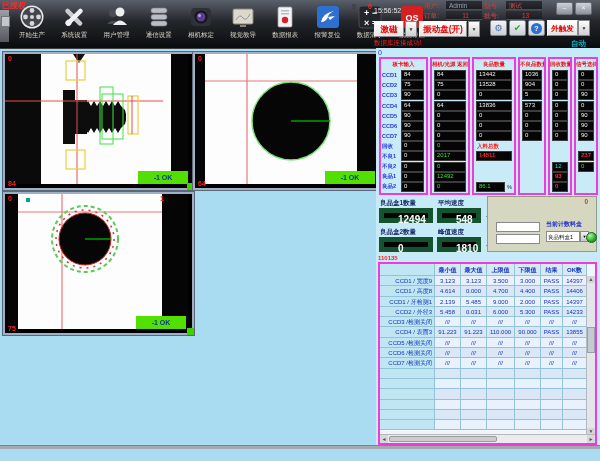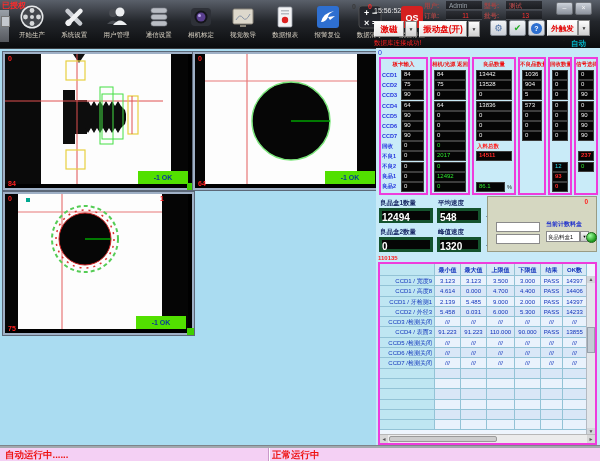--- a/index.html
+++ b/index.html
@@ -56,22 +56,22 @@
   .gbody{flex:1;display:flex;flex-direction:column;padding-bottom:1px;}
   .prow{flex:1;display:flex;align-items:center;}
   .plabel{flex:none;width:17px;font-size:5.5px;font-weight:bold;color:#2233dd;padding-left:1px;white-space:nowrap;}
   .pbox{flex:1;height:8px;background:#050505;border:1px solid #3c3c3c;color:#f0f0f0;
     font-size:6px;line-height:7px;padding-left:2px;margin:0 2px;overflow:hidden;white-space:nowrap;}
   .pbox.green{color:#2ee42e}.pbox.red{color:#ff2a2a;font-weight:bold}.pbox.cyan{color:#2ed8e8}
   .intake-label{font-size:5.5px;color:#ff2020;font-weight:bold;padding-left:3px;white-space:nowrap;}
   .punit{flex:none;font-size:5.5px;color:#222;margin-right:2px;}
   
   .spd-label{position:absolute;font-size:6.5px;font-weight:bold;color:#1b2a66;white-space:nowrap;}
-  .spd-box{position:absolute;background:#050505;border:3px solid #14532d;color:#fff;
-    font-size:10px;font-weight:bold;line-height:14px;padding-left:0;box-sizing:border-box;}
+  .spd-box{position:absolute;background:#050505;border:5px solid #14532d;color:#fff;
+    font-size:10px;font-weight:bold;line-height:14px;padding-left:14px;box-sizing:border-box;}
   .spd-unit{position:absolute;font-size:7px;color:#1b2a66;}
   #total-red{position:absolute;left:378px;top:255px;font-size:6px;font-weight:bold;color:#ff2020;}
   
   #hopper{position:absolute;left:487px;top:196px;width:110px;height:56px;background:#d5d7c1;
     border:1px solid #999c84;box-sizing:border-box;}
   #hopper-zero{position:absolute;right:8px;top:1px;font-size:6.5px;font-weight:bold;color:#ff2020;}
   .hinput{position:absolute;left:8px;width:44px;height:10px;background:#fff;border:1px solid #8a8a8a;box-sizing:border-box;}
   #hopper-label{position:absolute;left:58px;top:23px;font-size:6px;font-weight:bold;color:#2233cc;white-space:nowrap;}
   #hopper-select{position:absolute;left:58px;top:34px;width:34px;height:11px;background:#fff;border:1px solid #8a8a8a;
     font-size:5.5px;line-height:10px;padding-left:1px;box-sizing:border-box;white-space:nowrap;overflow:hidden;cursor:pointer;}
@@ -560,21 +560,21 @@
     </div>
 
   <span class="spd-label" style="left:380px;top:199px;">良品盒1数量</span>
   <span class="spd-label" style="left:438px;top:199px;">平均速度</span>
   <div class="spd-box" style="left:379px;top:208px;width:54px;height:15px;">12494</div>
   <div class="spd-box" style="left:437px;top:208px;width:44px;height:15px;">548</div>
   <span class="spd-unit" style="left:486px;top:212px;">个/分钟</span>
   <span class="spd-label" style="left:380px;top:228px;">良品盒2数量</span>
   <span class="spd-label" style="left:438px;top:228px;">峰值速度</span>
   <div class="spd-box" style="left:379px;top:237px;width:54px;height:15px;">0</div>
-  <div class="spd-box" style="left:437px;top:237px;width:44px;height:15px;">1320</div>
+  <div class="spd-box" style="left:437px;top:237px;width:44px;height:15px;">1810</div>
   <span class="spd-unit" style="left:486px;top:241px;">个/分钟</span>
   <span id="total-red">110135</span>
 
   <div id="hopper">
     <span id="hopper-zero">0</span>
     <div class="hinput" style="top:25px;"></div>
     <div class="hinput" style="top:37px;"></div>
     <span id="hopper-label">当前计数料盒</span>
     <div id="hopper-select">良品料盒1</div>
     <div id="hopper-dd">▼</div>
@@ -734,19 +734,14 @@
       <div class="varrow" style="bottom:0;">▼</div>
     </div>
     <div id="hscroll">
       <div class="harrow" style="left:0;">◄</div>
       <div id="hthumb"></div>
       <div class="harrow" style="right:0;">►</div>
     </div>
   </div>
 
   <div id="status-strip"></div>
-  <div id="statusbar">
-    <span class="status-text" style="left:5px;">自动运行中......</span>
-    <div id="status-div"></div>
-    <span class="status-text" style="left:272px;">正常运行中</span>
-  </div>
 
 </div>
 
 </body></html>

